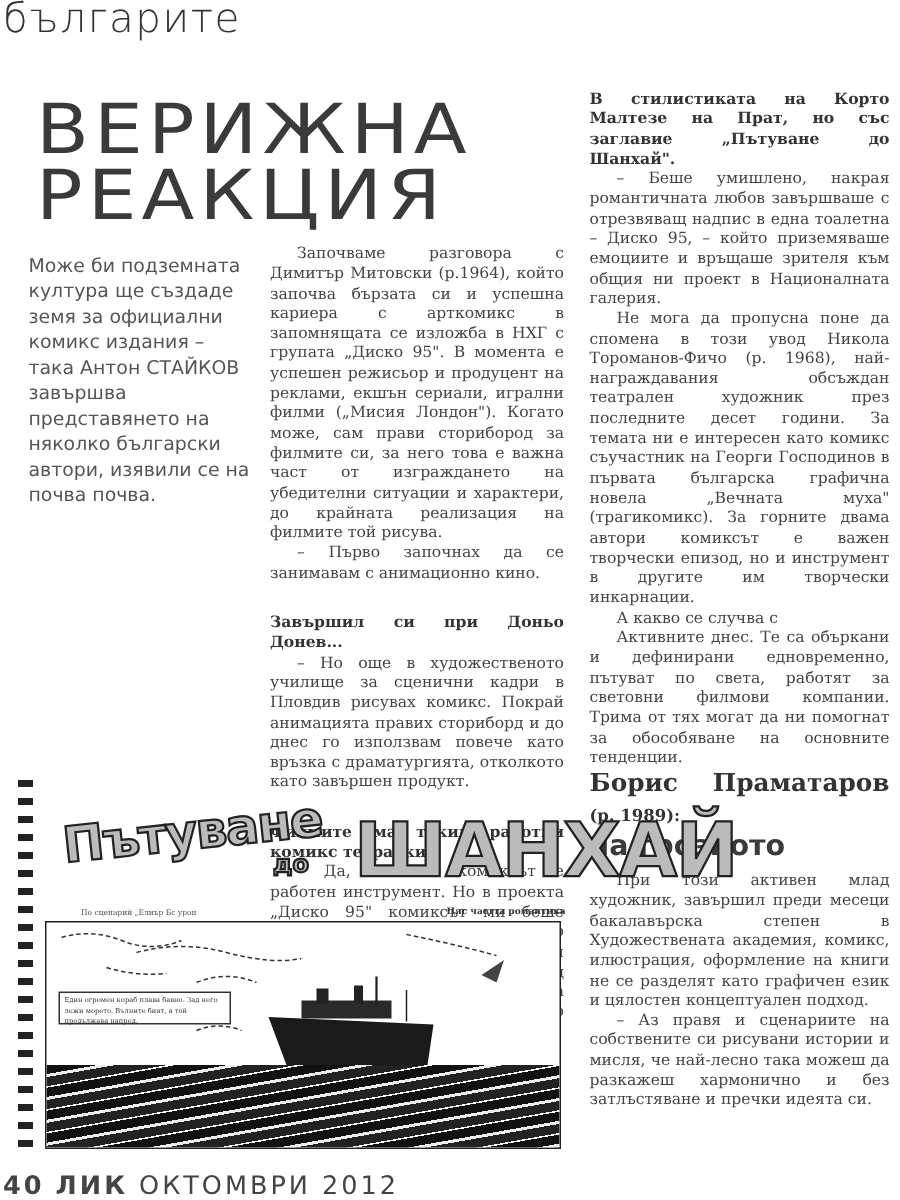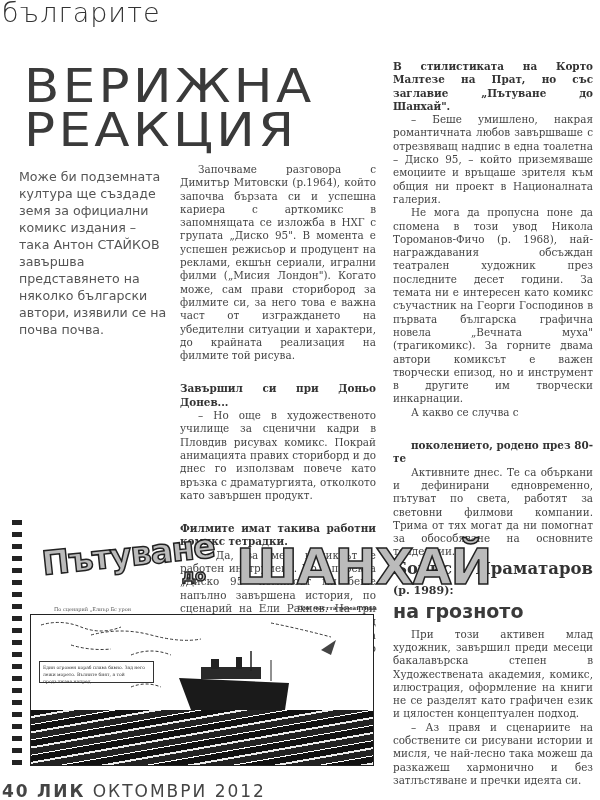--- a/index.html
+++ b/index.html
@@ -38,32 +38,32 @@
 
 <div class="headline">
   <div>ВЕРИЖНА</div>
   <div>РЕАКЦИЯ</div>
 </div>
 
 <div class="lede">Може би подземната култура ще създаде земя за официални комикс издания – така Антон СТАЙКОВ завършва представянето на няколко български автори, изявили се на почва почва.</div>
 
 <div class="col col2">
   <p>Започваме разговора с Димитър Митовски (р.1964), който започва бързата си и успешна кариера с арткомикс в запомнящата се изложба в НХГ с групата „Диско 95". В момента е успешен режисьор и продуцент на реклами, екшън сериали, игрални филми („Мисия Лондон"). Когато може, сам прави сторибород за филмите си, за него това е важна част от изграждането на убедителни ситуации и характери, до крайната реализация на филмите той рисува.</p>
+  <p>– Първо започнах да се занимавам с анимационно кино.</p>
   <p class="q">Завършил си при Доньо Донев...</p>
   <p>– Но още в художественото училище за сценични кадри в Пловдив рисувах комикс. Покрай анимацията правих сториборд и до днес го използвам повече като връзка с драматургията, отколкото като завършен продукт.</p>
   <p class="q">Филмите имат такива работни комикс тетрадки.</p>
   <p>– Да, за мен комиксът е работен инструмент. Но в проекта „Диско 95" комиксът ми беше напълно завършена история, по сценарий на Ели Рахнев. На три монитора влизаха с бавен ход кораби от екран в екран, а историята разказваше иронично любовна история.</p>
 </div>
 
 <div class="col col3">
   <p class="q">В стилистиката на Корто Малтезе на Прат, но със заглавие „Пътуване до Шанхай".</p>
   <p>– Беше умишлено, накрая романтичната любов завършваше с отрезвяващ надпис в една тоалетна – Диско 95, – който приземяваше емоциите и връщаше зрителя към общия ни проект в Националната галерия.</p>
   <p>Не мога да пропусна поне да спомена в този увод Никола Тороманов-Фичо (р. 1968), най-награждавания обсъждан театрален художник през последните десет години. За темата ни е интересен като комикс съучастник на Георги Господинов в първата българска графична новела „Вечната муха" (трагикомикс). За горните двама автори комиксът е важен творчески епизод, но и инструмент в другите им творчески инкарнации.</p>
   <p>А какво се случва с</p>
-  <p class="q" style="text-indent:18px">поколението, родено през 80-те</p>
   <p>Активните днес. Те са объркани и дефинирани едновременно, пътуват по света, работят за световни филмови компании. Трима от тях могат да ни помогнат за обособяване на основните тенденции.</p>
 
   <div class="sub-name"><span style="font-size:16.5px">Борис Праматаров</span> <span>(р. 1989):</span></div>
   <div class="sub-title">
     <div>на грозното</div>
   </div>
 
   <p>При този активен млад художник, завършил преди месеци бакалавърска степен в Художествената академия, комикс, илюстрация, оформление на книги не се разделят като графичен език и цялостен концептуален подход.</p>
   <p>– Аз правя и сценариите на собствените си рисувани истории и мисля, че най-лесно така можеш да разкажеш хармонично и без затлъстяване и пречки идеята си.</p>
 

